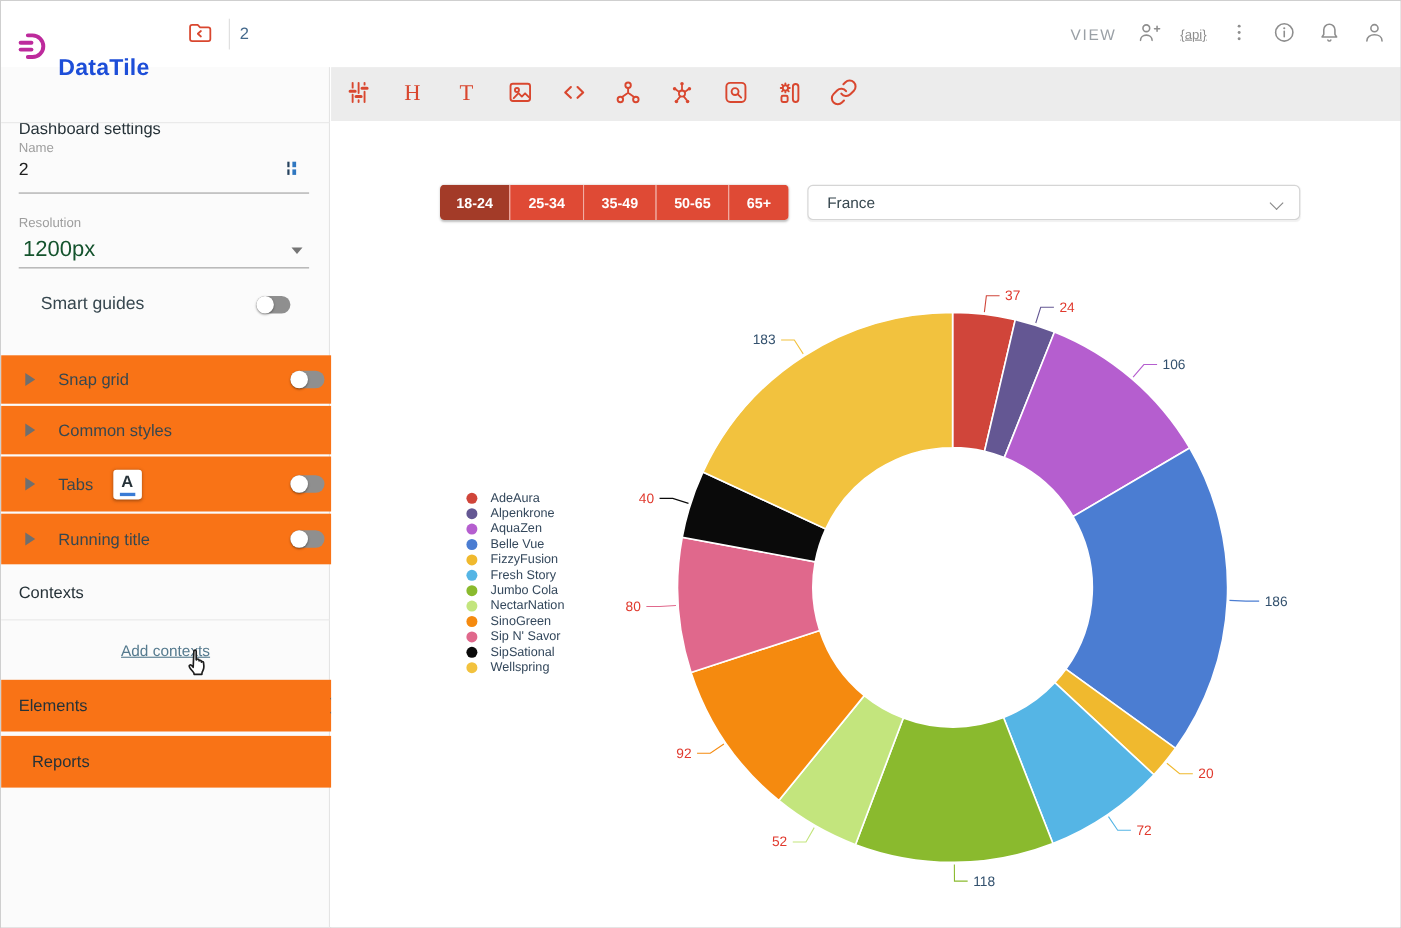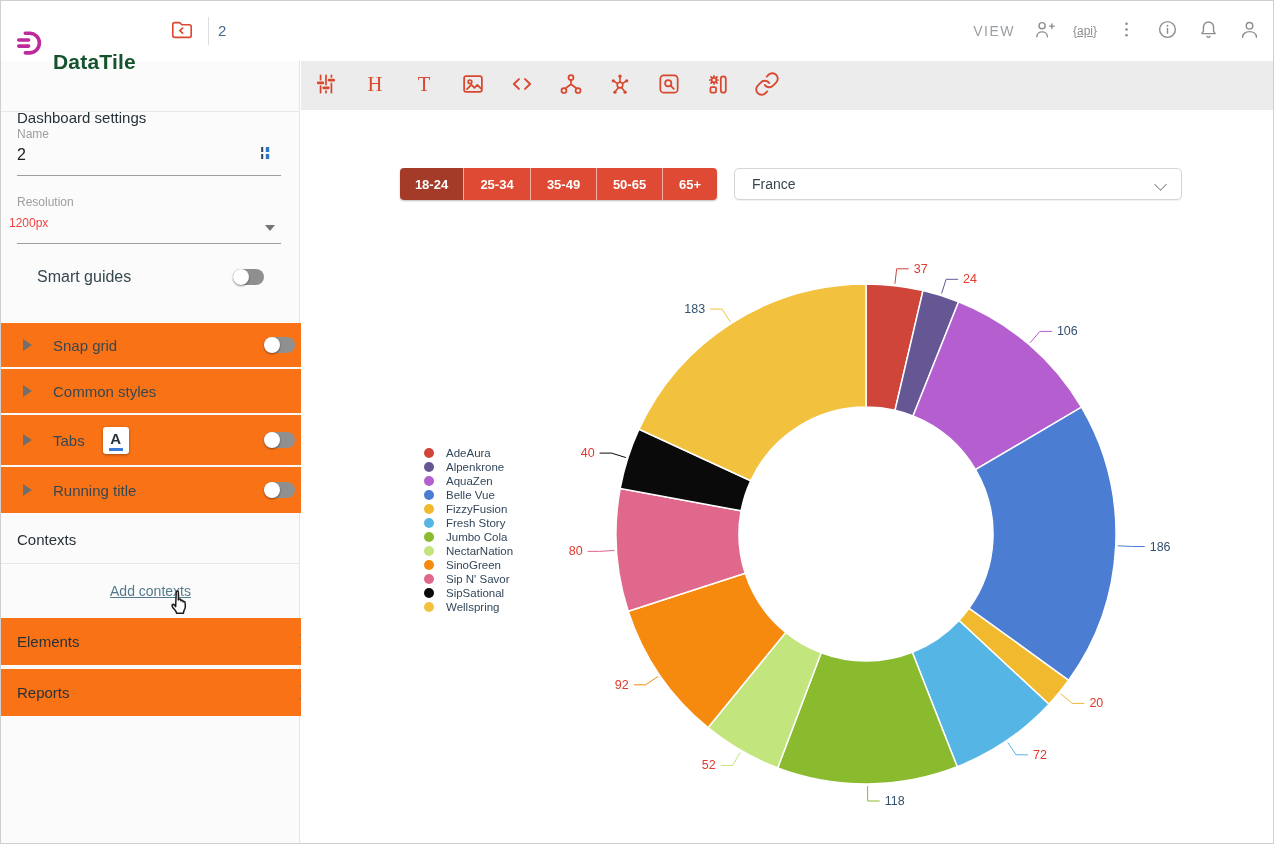--- a/index.html
+++ b/index.html
@@ -1,36 +1,36 @@
 <!DOCTYPE html>
 <html><head>
 <meta charset="utf-8">
 <style>
   html,body{margin:0;padding:0;background:#dfe3e6;}
   .app{position:relative;width:1274px;height:844px;background:#fff;overflow:hidden;
        font-family:"Liberation Sans",sans-serif;color:#37474f;border:1px solid #cfcfcf;box-sizing:border-box;}
   
   .header{position:absolute;left:0;top:0;width:1274px;height:60px;background:#fff;z-index:6;}
   .logo-wrap{position:absolute;left:14px;top:14px;display:flex;align-items:center;gap:8px;}
-  .logo-text{font-size:21px;font-weight:bold;color:#14532d;letter-spacing:.2px;margin-top:35px;}
+  .logo-text{font-size:21px;font-weight:bold;color:#1d4ed8;letter-spacing:.2px;margin-top:35px;}
   .folder-btn{position:absolute;left:166px;top:16px;width:30px;height:28px;background:none;border:none;cursor:pointer;padding:0;}
   .hdr-divider{position:absolute;left:207px;top:16px;width:1px;height:28px;background:#ddd;}
   .doc-num{position:absolute;left:217px;top:21px;font-size:15px;color:#44698c;}
   .hdr-right{position:absolute;right:14px;top:0;height:60px;display:flex;align-items:center;gap:17px;}
   .view-btn{background:none;border:none;color:#9aa0a6;font-size:14px;letter-spacing:1.5px;cursor:pointer;padding:0;font-family:inherit;}
   .hdr-icon-btn{background:none;border:none;padding:0;cursor:pointer;color:#8e8e8e;width:24px;height:24px;display:flex;align-items:center;justify-content:center;text-decoration:underline;}
   .api-label{font-size:12px;color:#8e8e8e;}
   
   .sidebar{position:absolute;left:0;top:60px;width:299px;height:784px;background:#fbfbfb;border-right:1px solid #e4e4e4;box-sizing:border-box;}
   .side-title{position:absolute;left:16px;font-size:15px;color:#263238;}
   .side-divider{position:absolute;left:0;width:299px;height:1px;background:#e8e8e8;}
   .field-label{position:absolute;left:16px;font-size:12px;color:#9e9e9e;}
   .field-input{position:absolute;left:16px;width:230px;border:none;background:transparent;font-size:16px;color:#212121;font-family:inherit;outline:none;padding:0;}
   .field-underline{position:absolute;left:16px;width:264px;height:1px;background:#9e9e9e;}
-  .field-value{position:absolute;left:8px;font-size:12px;color:#ef4444;}
+  .field-value{position:absolute;left:20px;font-size:20px;color:#14532d;}
   .caret-down{width:0;height:0;border-left:5px solid transparent;border-right:5px solid transparent;border-top:6px solid #757575;position:absolute;}
   .row-label{font-size:15px;color:#37474f;}
   .toggle{width:31px;height:16px;border-radius:8px;background:#8f8f8f;position:relative;cursor:pointer;flex:none;}
   .toggle::before{content:"";position:absolute;left:0;top:0;width:16px;height:16px;border-radius:50%;background:#fff;box-shadow:0 1px 2px rgba(0,0,0,.45);}
   .smart-row{position:absolute;left:36px;display:flex;align-items:center;}
   .side-band{position:absolute;left:0;width:326px;background:#f97316;display:flex;align-items:center;}
   .tri{width:0;height:0;border-left:9px solid #6f6f6f;border-top:6px solid transparent;border-bottom:6px solid transparent;margin-left:22px;flex:none;}
   .band-label{margin-left:21px;}
   .band-toggle{position:absolute;right:32px;}
   .a-badge{width:26px;height:27px;background:#fff;border-radius:3px;box-shadow:0 1px 3px rgba(0,0,0,.35);margin-left:18px;
@@ -207,21 +207,21 @@
     <span class="hand-cursor" style="left:164px;top:527px;">
       <svg viewBox="0 0 24 24" width="30" height="30">
         <path fill="#fff" stroke="#1c1c1c" stroke-width="1.2" stroke-linejoin="round" d="M9 3.2c0-1.1 1.7-1.1 1.7 0v6.2l.3.1c.2-.9 1.6-.8 1.7.1l.1.7c.3-.7 1.5-.5 1.6.2l.1.6c.3-.6 1.4-.4 1.5.3.2 1.3.4 2.7.2 4-.2 1.6-.9 2.3-1.2 3.2-.1.4-.2 1-.2 1.5h-5.6c0-.6-.3-1.3-.8-1.9-.7-.9-1.7-1.8-2.3-2.9-.5-.8-.7-1.7-.2-2 .6-.4 1.4 0 1.8.6l.8 1z"></path>
       </svg>
     </span>
 
     <div class="side-band nav-band" style="top:557px;height:47px;">
       <span class="nav-label">Elements</span>
       <span class="chev-right"></span>
     </div>
-    <div class="side-band nav-band" style="top:608px;height:47px;">
+    <div class="side-band nav-band" style="top:608px;height:47px;padding-left:12px;">
       <span class="nav-label">Reports</span>
       <span class="chev-right"></span>
     </div>
   </div>
 
   <div class="toolbar" id="toolbar">
       <button class="tool-btn">
         <span><svg viewBox="0 0 24 24" width="26" height="26">
             <g stroke="currentColor" fill="none" stroke-linecap="round" stroke-linejoin="round" stroke-width="1.6">
               <path d="M7 4v4M7 14v6M12 4v8.5M12 18.5v1.5M17 4v1.5M17 11.5v8.5"></path>

